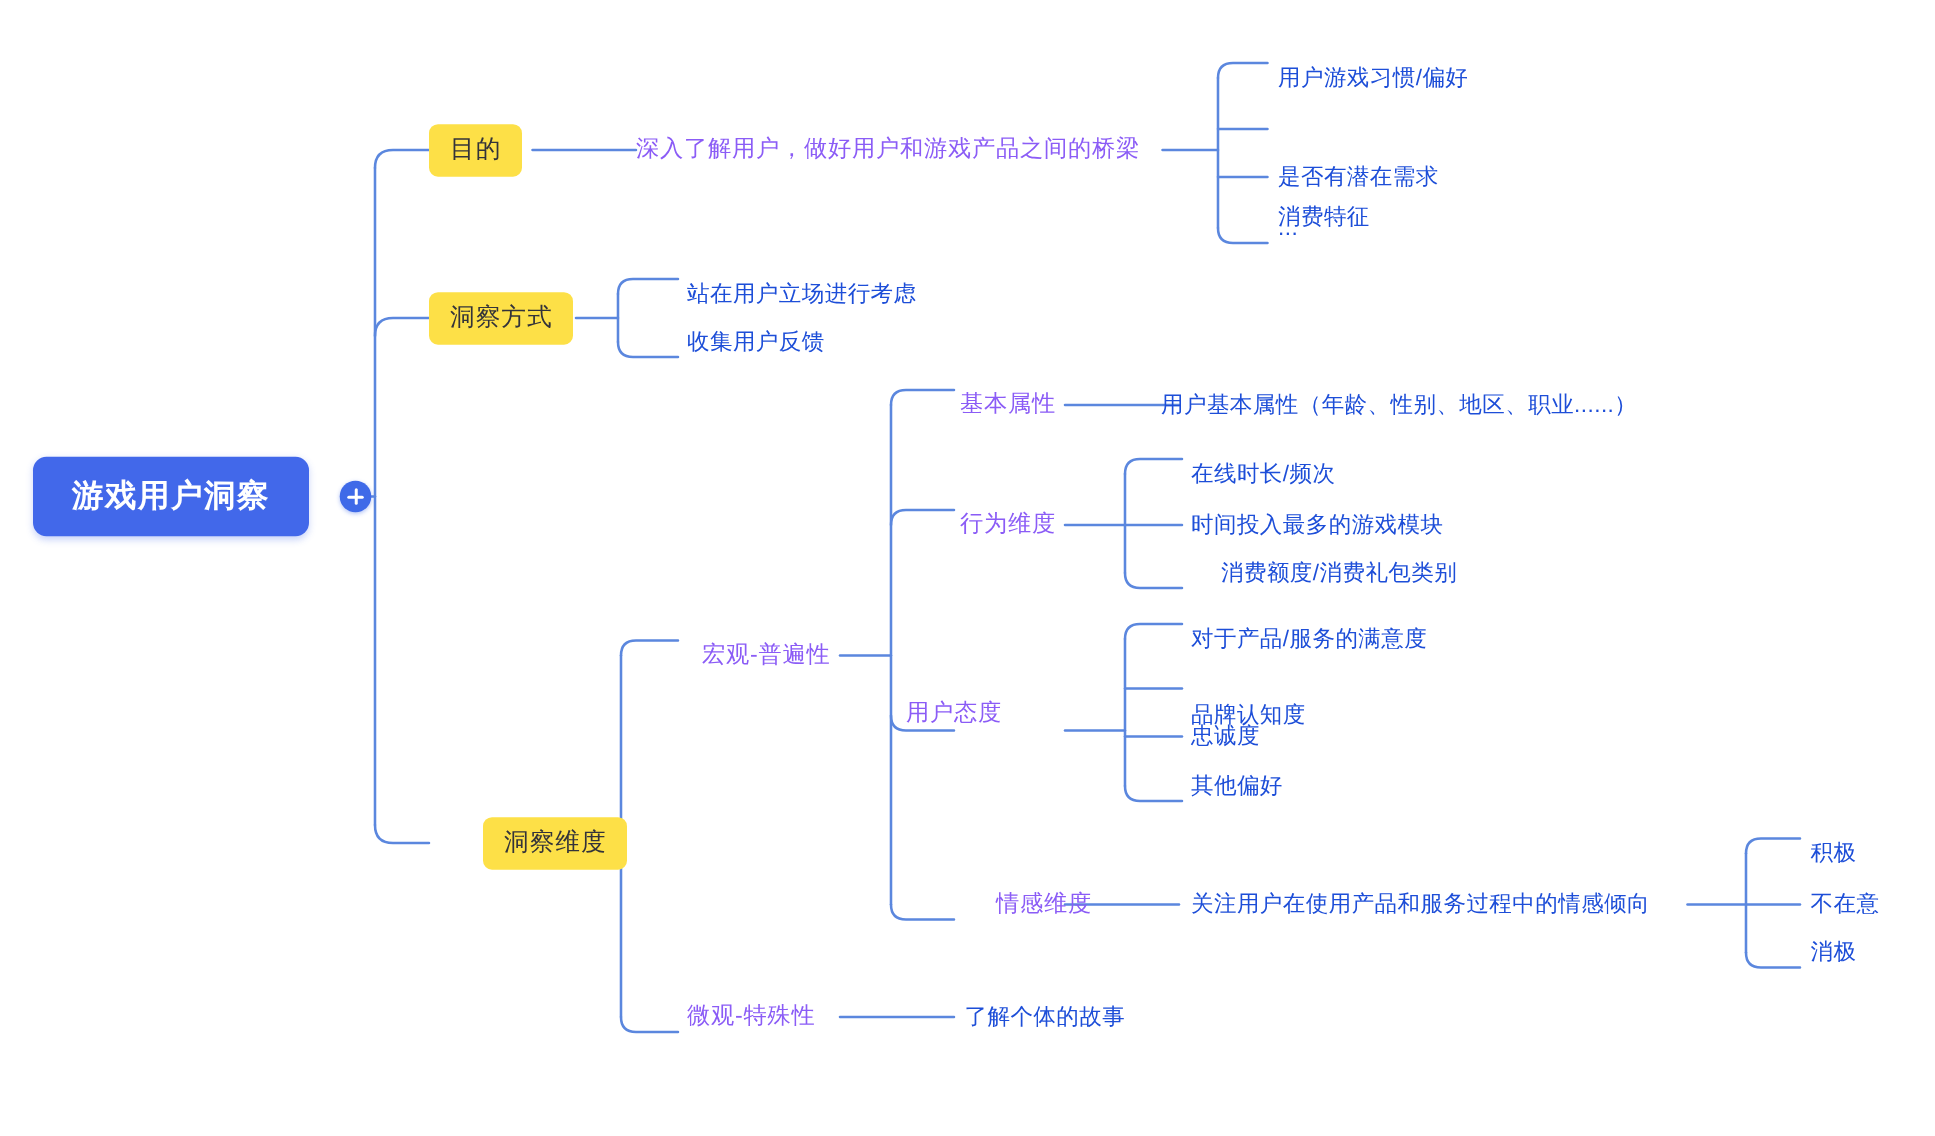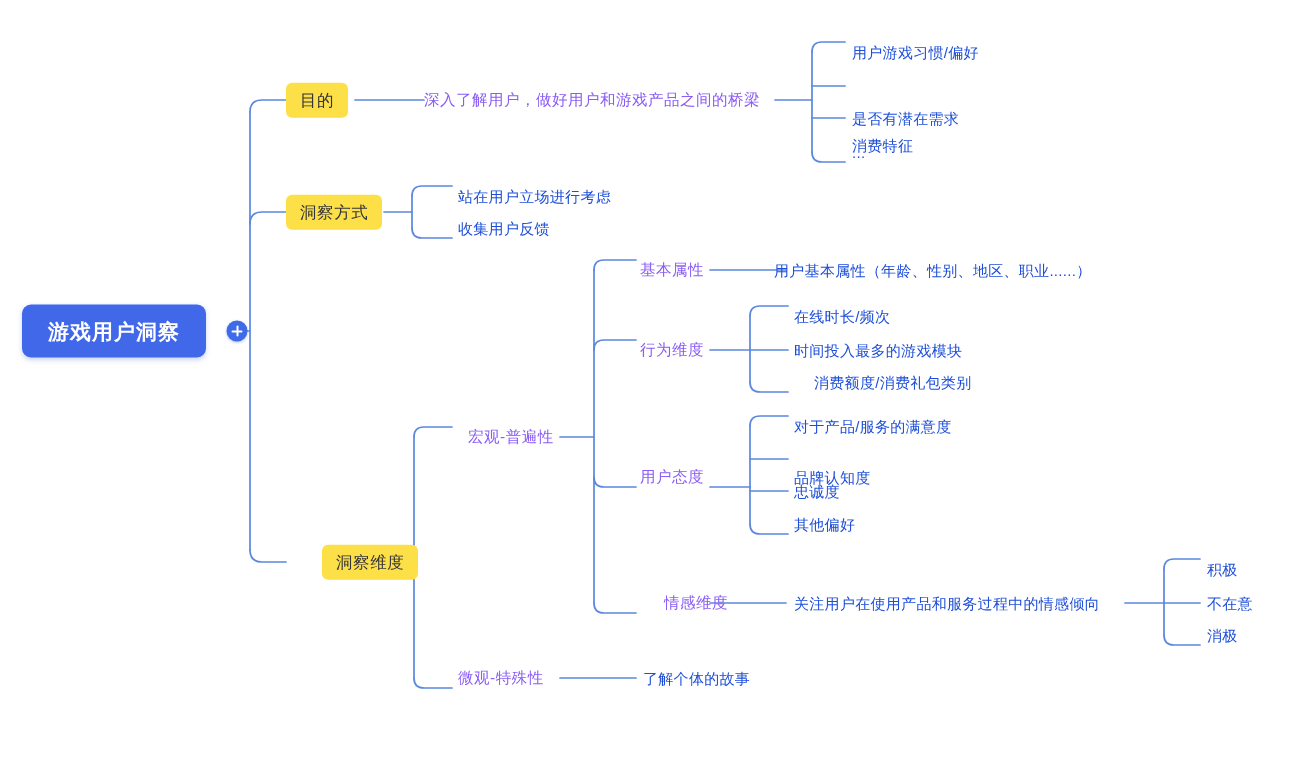--- a/index.html
+++ b/index.html
@@ -183,21 +183,21 @@
   <div class="node lvl3" style="left:458px; top:678px;">微观-特殊性</div>
 
   <div class="node lvl3" style="left:640px; top:270px;">基本属性</div>
   <div class="node leaf" style="left:774px; top:270px;">用户基本属性（年龄、性别、地区、职业......）</div>
 
   <div class="node lvl3" style="left:640px; top:350px;">行为维度</div>
   <div class="node leaf" style="left:794px; top:316px;">在线时长/频次</div>
   <div class="node leaf" style="left:794px; top:350px;">时间投入最多的游戏模块</div>
   <div class="node leaf" style="left:794px; top:382px;margin-left:20px;">消费额度/消费礼包类别</div>
 
-  <div class="node lvl3" style="left:640px; top:477px;">用户态度</div>
+  <div class="node lvl3" style="left:604px; top:477px;font-family:Liberation Mono, monospace;">用户态度</div>
   <div class="node leaf" style="left:794px; top:426px;text-align:center;">对于产品/服务的满意度</div>
   <div class="node leaf" style="left:794px; top:477px;">品牌认知度</div>
   <div class="node leaf" style="left:794px; top:491px;">忠诚度</div>
   <div class="node leaf" style="left:794px; top:524px;">其他偏好</div>
 
   <div class="node lvl3" style="left:664px; top:603px;">情感维度</div>
   <div class="node leaf" style="left:794px; top:603px;">关注用户在使用产品和服务过程中的情感倾向</div>
   <div class="node leaf" style="left:1207px; top:569px;">积极</div>
   <div class="node leaf" style="left:1207px; top:603px;">不在意</div>
   <div class="node leaf" style="left:1207px; top:635px;">消极</div>

